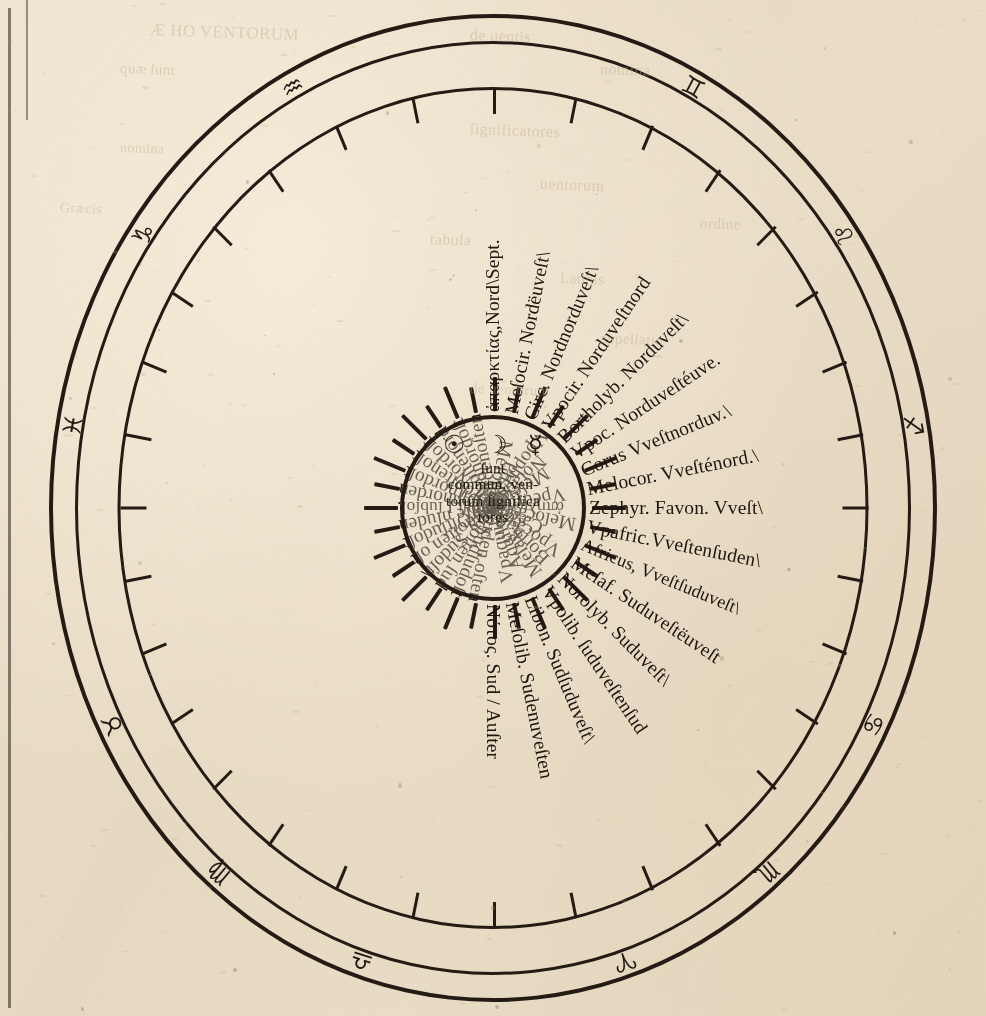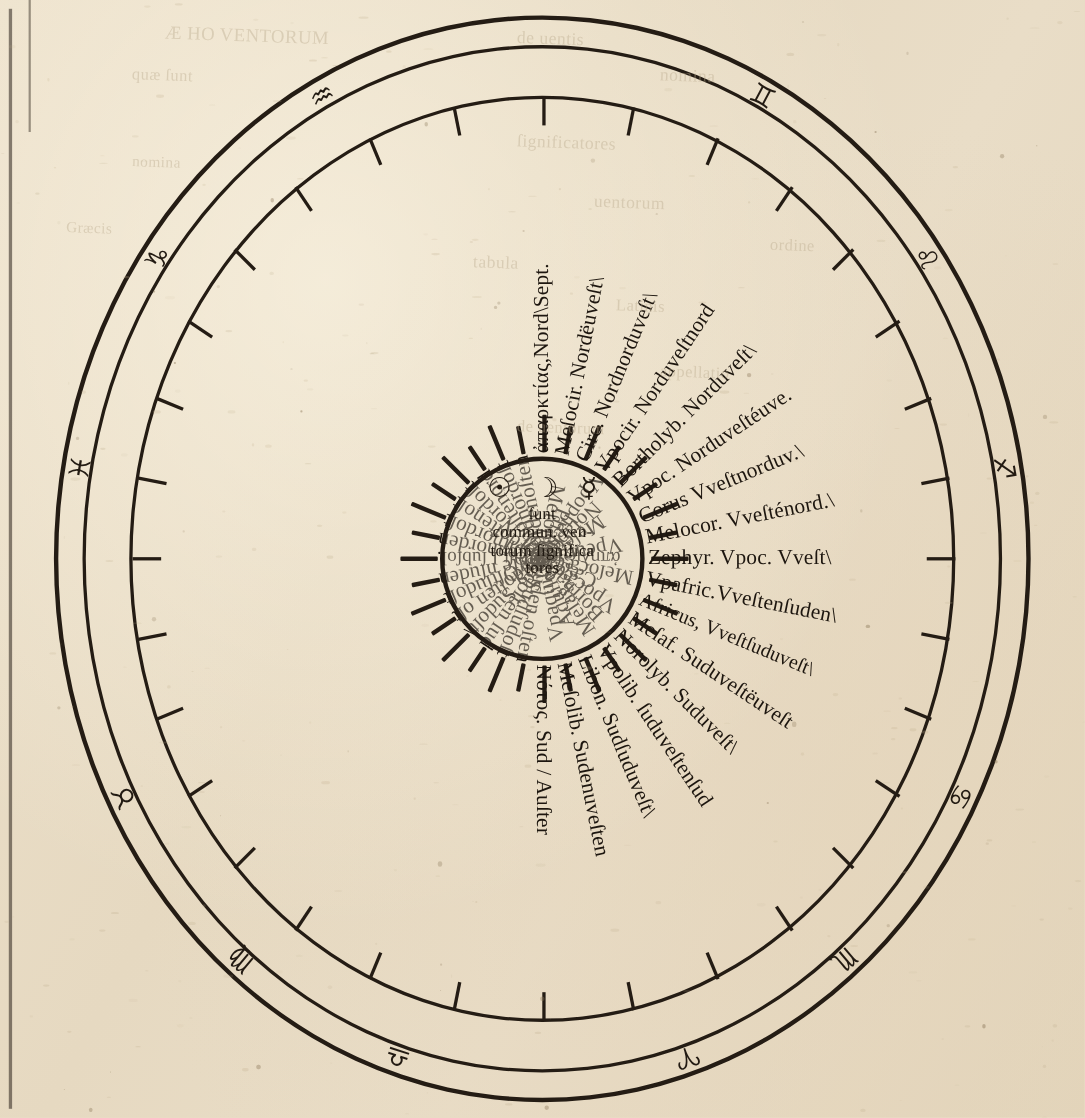--- a/index.html
+++ b/index.html
@@ -219,21 +219,21 @@
         <div class="spoke r" style="transform: rotate(-33.75deg);">
           <div class="lab" style="font-size: 19.5px;">Vpoc. Norduveſtéuve.</div>
         </div>
         <div class="spoke r" style="transform: rotate(-22.5deg);">
           <div class="lab" style="font-size: 19.5px;">Corus Vveſtnorduv.\</div>
         </div>
         <div class="spoke r" style="transform: rotate(-11.25deg);">
           <div class="lab" style="font-size: 19.5px;">Melocor. Vveſténord.\</div>
         </div>
         <div class="spoke r" style="transform: rotate(0deg);">
-          <div class="lab" style="font-size: 19.5px;">Zephyr. Vpoc. Vveſt\</div>
+          <div class="lab" style="font-size: 19.5px;">Zephyr. Favon. Vveſt\</div>
         </div>
         <div class="spoke r" style="transform: rotate(11.25deg);">
           <div class="lab" style="font-size: 19.5px;">Vpafric.Vveſtenſuden\</div>
         </div>
         <div class="spoke r" style="transform: rotate(22.5deg);">
           <div class="lab" style="font-size: 18.2px;">Africus, Vveſtſuduveſt\</div>
         </div>
         <div class="spoke r" style="transform: rotate(33.75deg);">
           <div class="lab" style="font-size: 19.5px;">Meſaf. Suduveſtëuveſt</div>
         </div>

